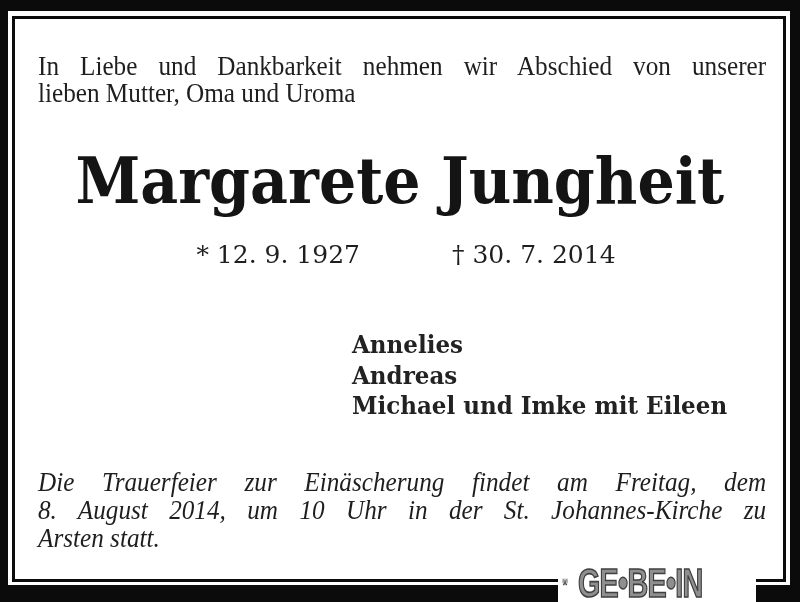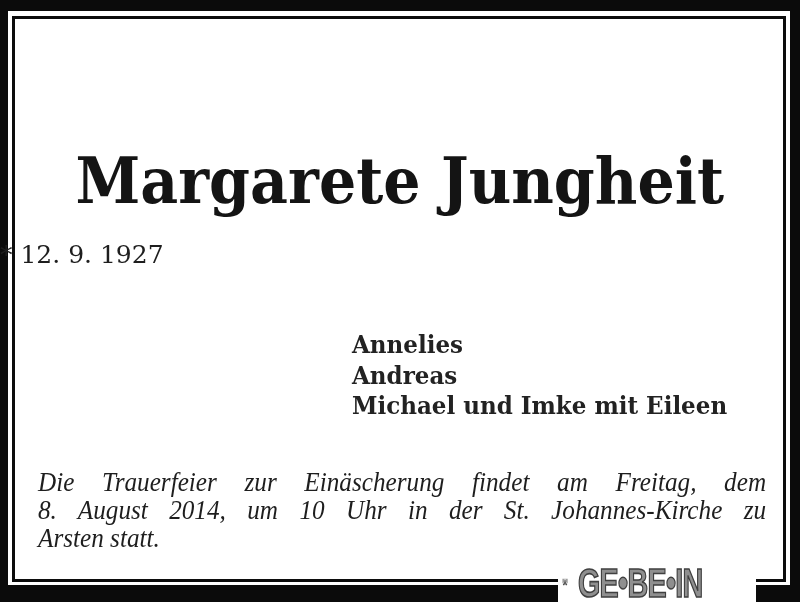--- a/index.html
+++ b/index.html
@@ -24,23 +24,23 @@
   .cond{transform:scaleX(0.9);transform-origin:0 0;width:809px;}
   .just{text-align:justify;text-align-last:justify;}
   .deceased{
     position:absolute;left:0;right:0;top:150px;
     text-align:center;line-height:62px;
     font-family:"DejaVu Serif", serif;font-weight:bold;font-size:63px;color:#141414;
     white-space:nowrap;
   }
   .deceased span{display:inline-block;transform:scaleX(0.93);transform-origin:center top;}
   .dates{
-    position:absolute;left:0;right:0;top:240px;
+    position:absolute;left:12px;right:0;top:240px;
     display:flex;justify-content:center;gap:92px;
-    font-family:"DejaVu Serif", serif;font-size:25px;color:#1e1e1e;flex-direction:column;
+    font-family:"DejaVu Serif", serif;font-size:25px;color:#1e1e1e;
   }
   .mourners{
     position:absolute;left:352px;top:330px;
     font-family:"DejaVu Serif", serif;font-weight:bold;font-size:25px;
     line-height:30.5px;color:#222222;
     transform:scaleX(0.92);transform-origin:0 0;white-space:nowrap;
   }
   .funeral{
     position:absolute;left:38px;top:468px;width:728px;
     font-size:28px;line-height:28px;font-style:italic;
@@ -64,27 +64,32 @@
 </head>
 <body>
 
 <div class="page">
   <div class="frame-outer"></div>
   <div class="frame-gap"></div>
   <div class="frame-inner"></div>
 
   <div class="content">
 
+    <div class="intro">
+      <div class="cond just">In Liebe und Dankbarkeit nehmen wir Abschied von unserer</div>
+      <div class="cond">lieben Mutter, Oma und Uroma</div>
+    </div>
 
     <div class="deceased">
       <span>Margarete Jungheit</span>
     </div>
 
     <div class="dates">
       <span>* 12. 9. 1927</span>
+      <span>† 30. 7. 2014</span>
     </div>
 
     <div class="mourners">
       <div>Annelies</div>
       <div>Andreas</div>
       <div>Michael und Imke mit Eileen</div>
     </div>
 
     <div class="funeral">
       <div class="cond just">Die Trauerfeier zur Einäscherung findet am Freitag, dem</div>

